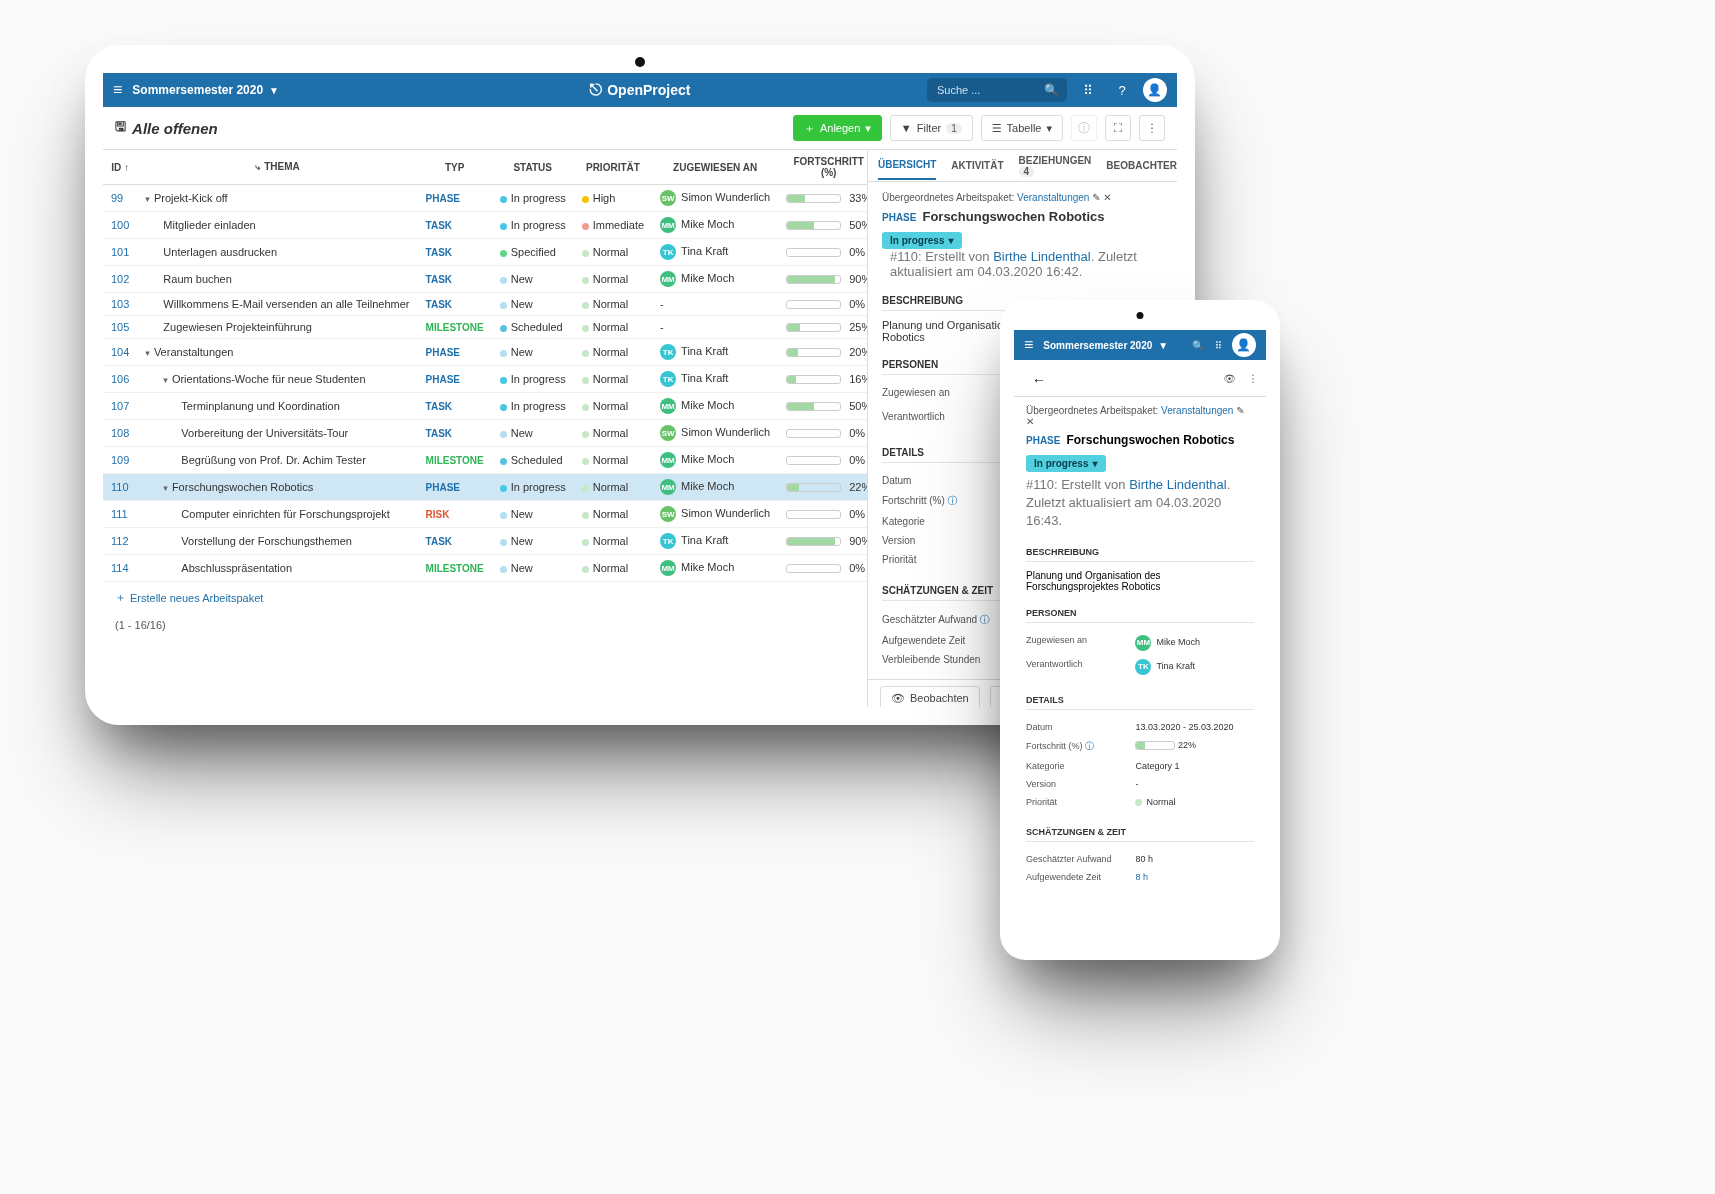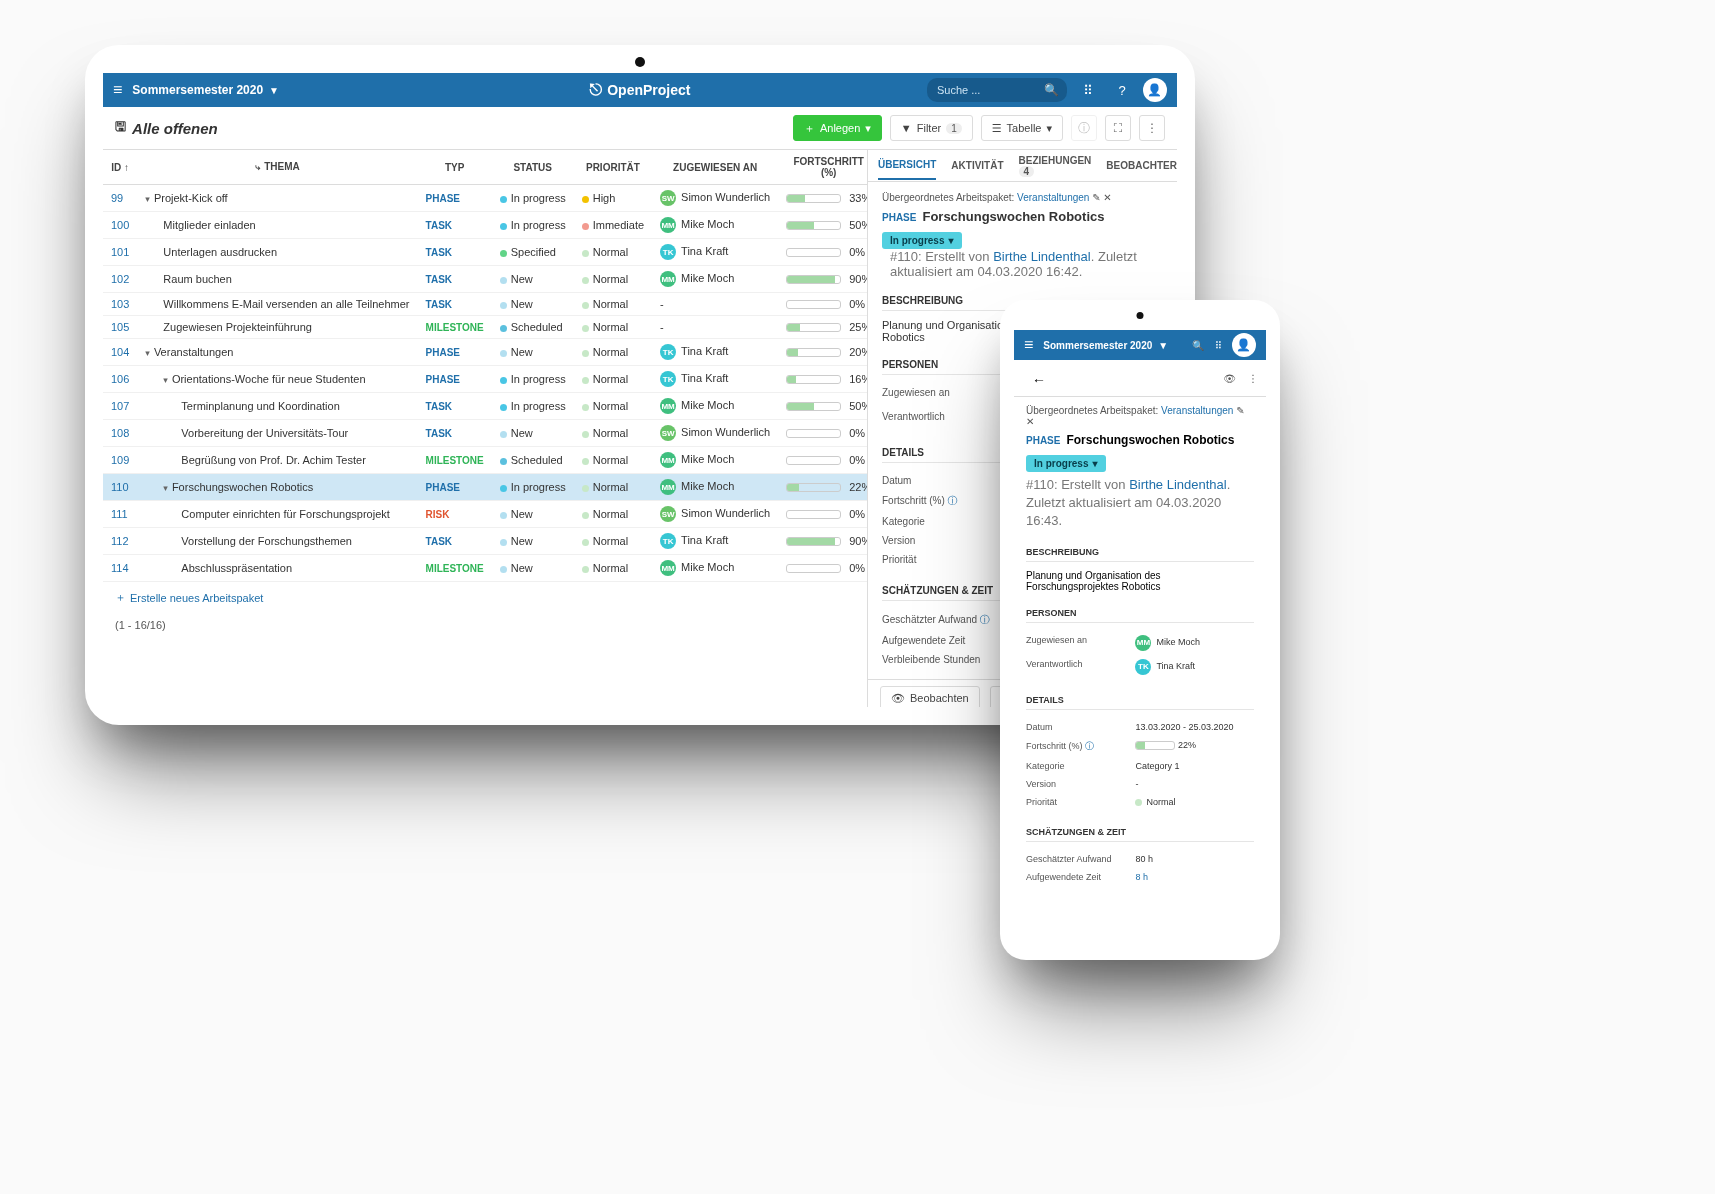--- a/index.html
+++ b/index.html
@@ -19,21 +19,21 @@
 .camera{position:absolute;left:50%;top:12px;width:10px;height:10px;background:#111;border-radius:50%;transform:translateX(-50%)}
 .screen{width:100%;height:100%;background:#fff;overflow:hidden;display:flex;flex-direction:column}
 
 .topbar{background:var(--blue);color:#fff;display:flex;align-items:center;padding:0 10px;height:34px;flex:0 0 auto;font-size:12px}
 .hamburger-icon::before{content:"≡";font-size:16px;margin-right:10px}
 .project-title{font-weight:600}
 .chevron-d{margin-left:6px;font-size:10px}
 .brand{position:absolute;left:50%;transform:translateX(-50%);display:flex;align-items:center;font-weight:600;font-size:14px}
 .brand-icon{margin-right:5px;font-size:16px}
 .spacer{flex:1}
-.search-box{background:var(--blue-dark);border-radius:10px;display:flex;align-items:center;height:24px;padding:0 8px;width:140px;}
+.search-box{background:var(--blue-dark);border-radius:5px;display:flex;align-items:center;height:24px;padding:0 8px;width:140px;}
 .search-box input{background:none;border:0;color:#fff;outline:0;font-size:11px;width:100%}
 .search-box input::placeholder{color:#cce3f3}
 .top-icon{width:26px;height:26px;display:flex;align-items:center;justify-content:center;border-radius:50%;margin-left:8px;font-size:13px}
 .avatar-top{background:#fff;width:24px;height:24px;border-radius:50%;display:flex;align-items:center;justify-content:center;color:#999;font-size:12px}
 
 .toolbar{display:flex;align-items:center;padding:8px 12px;border-bottom:1px solid var(--gray-border);gap:8px;flex:0 0 auto}
 .view-title{font-size:15px;font-style:italic;font-weight:700;color:#333;display:flex;align-items:center;gap:6px}
 .save-icon::before{content:"🖫";font-style:normal;font-size:13px}
 .btn{border:1px solid var(--gray-border);background:#fff;border-radius:3px;height:26px;display:flex;align-items:center;padding:0 10px;font-size:11px;gap:5px;color:#444}
 .btn.green{background:var(--green);border-color:var(--green);color:#fff}

